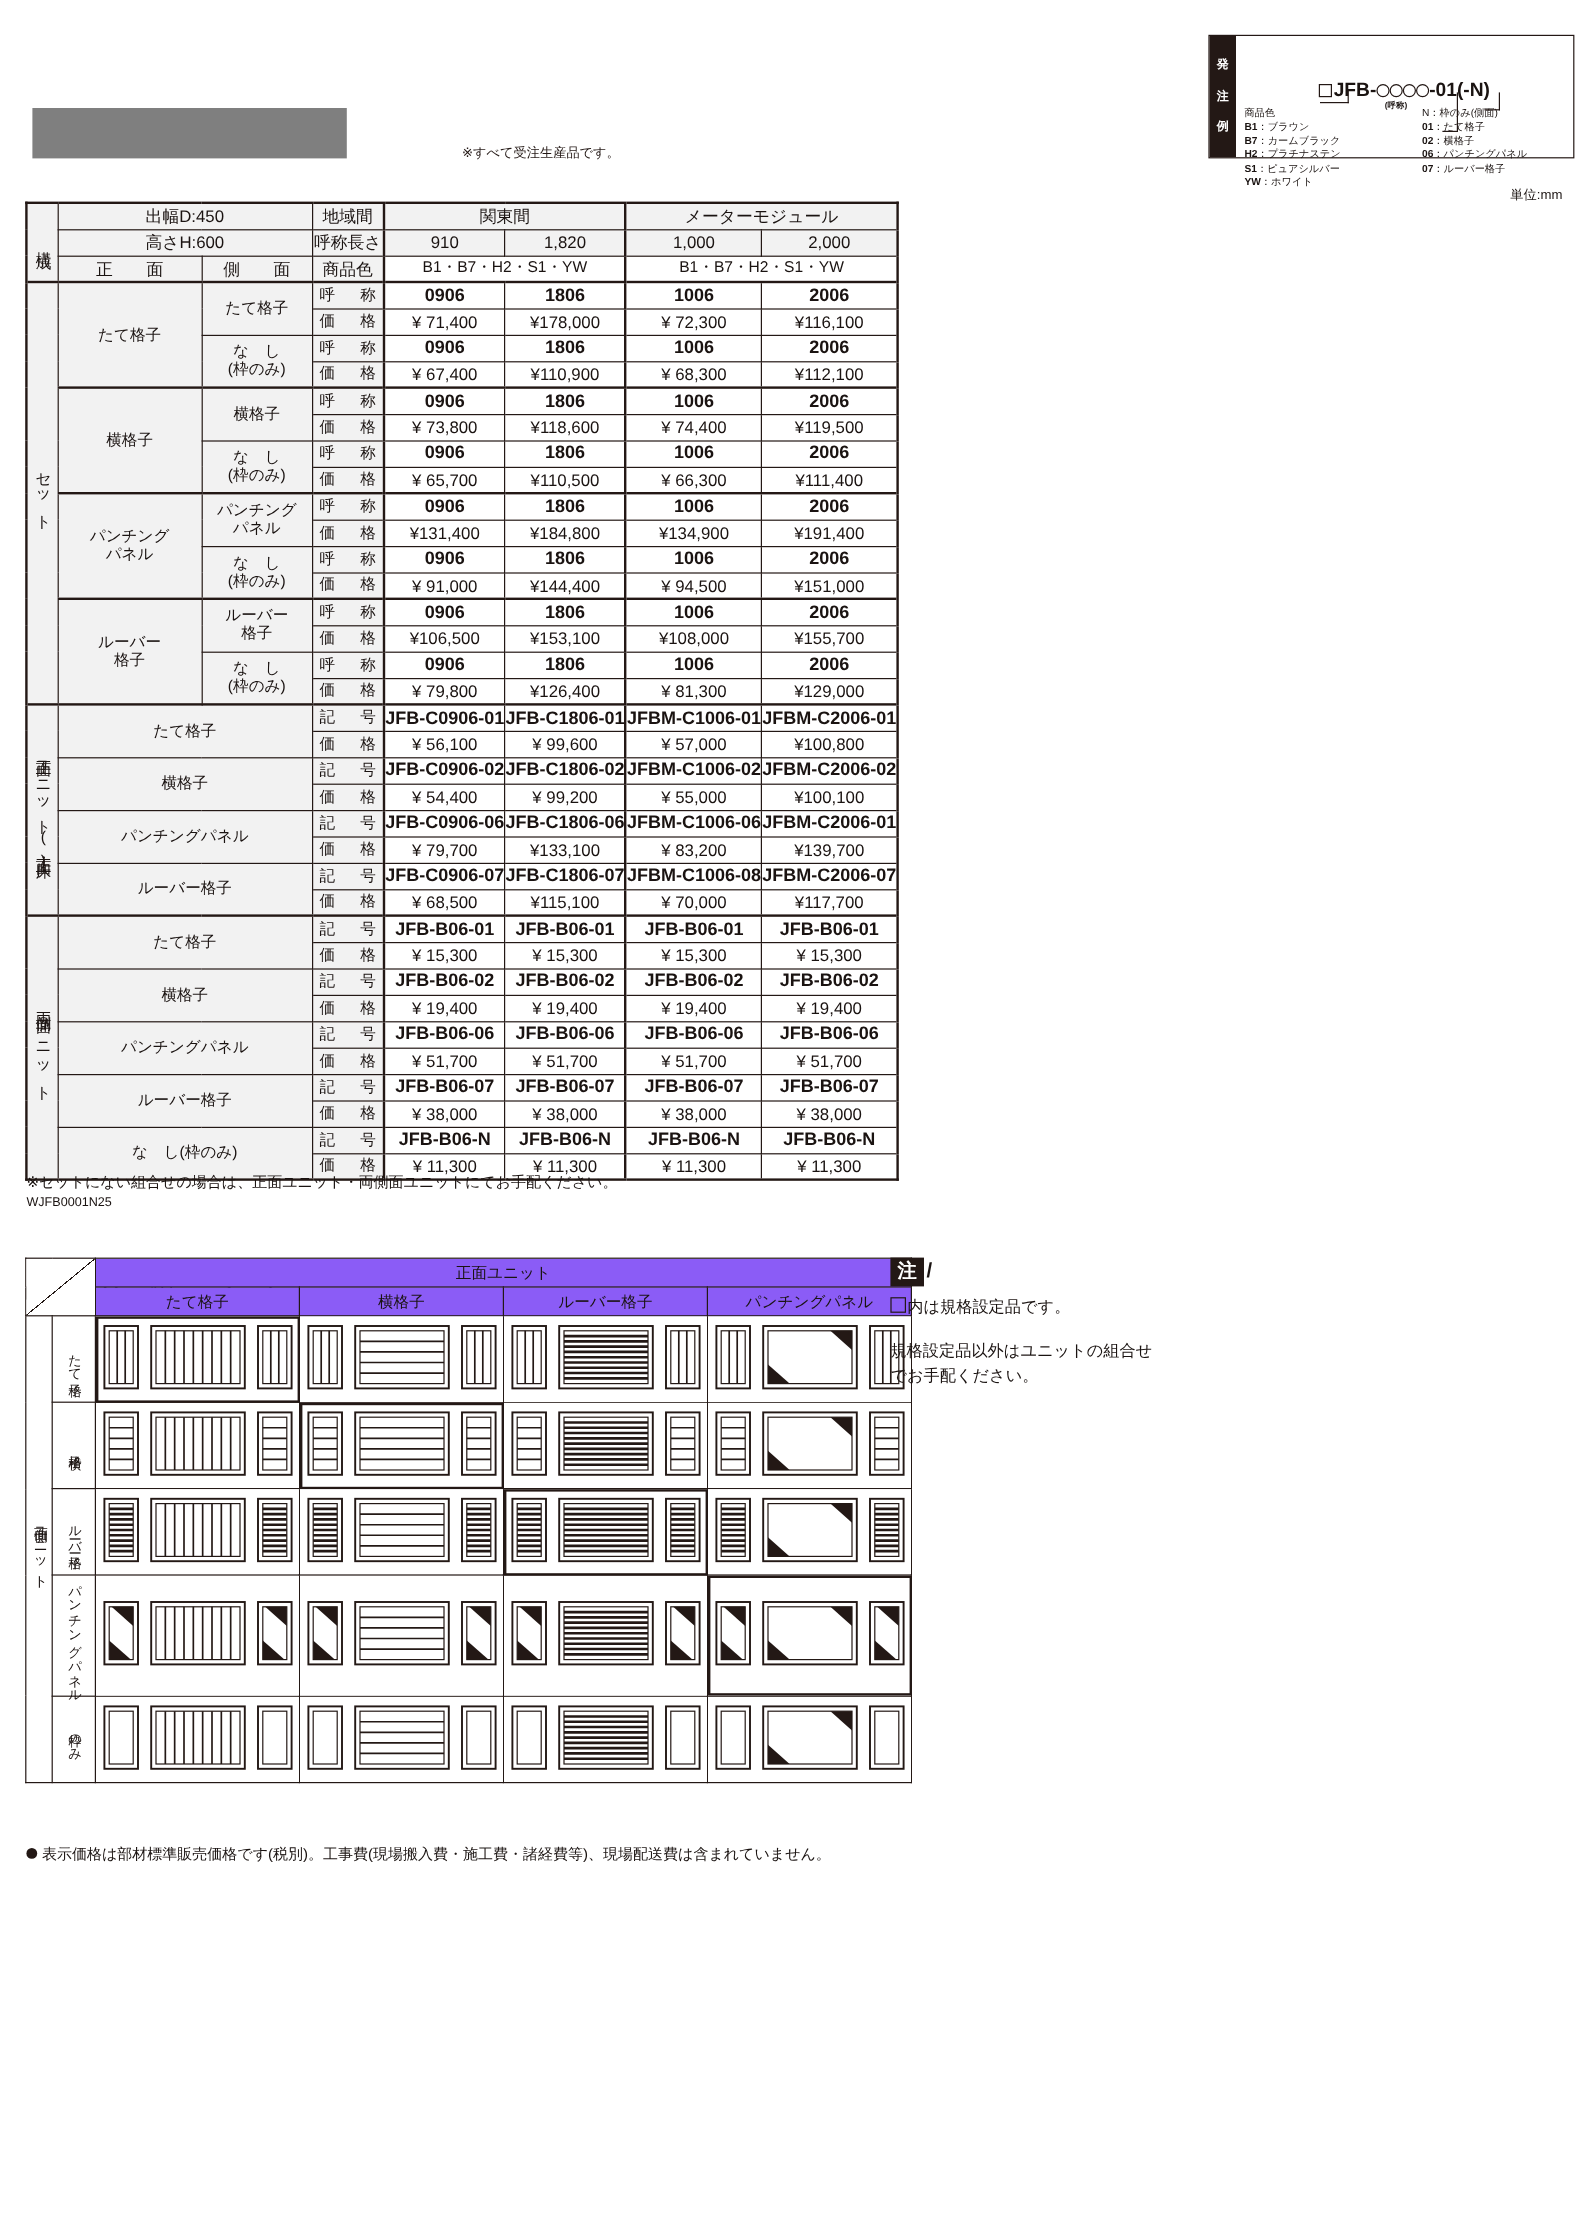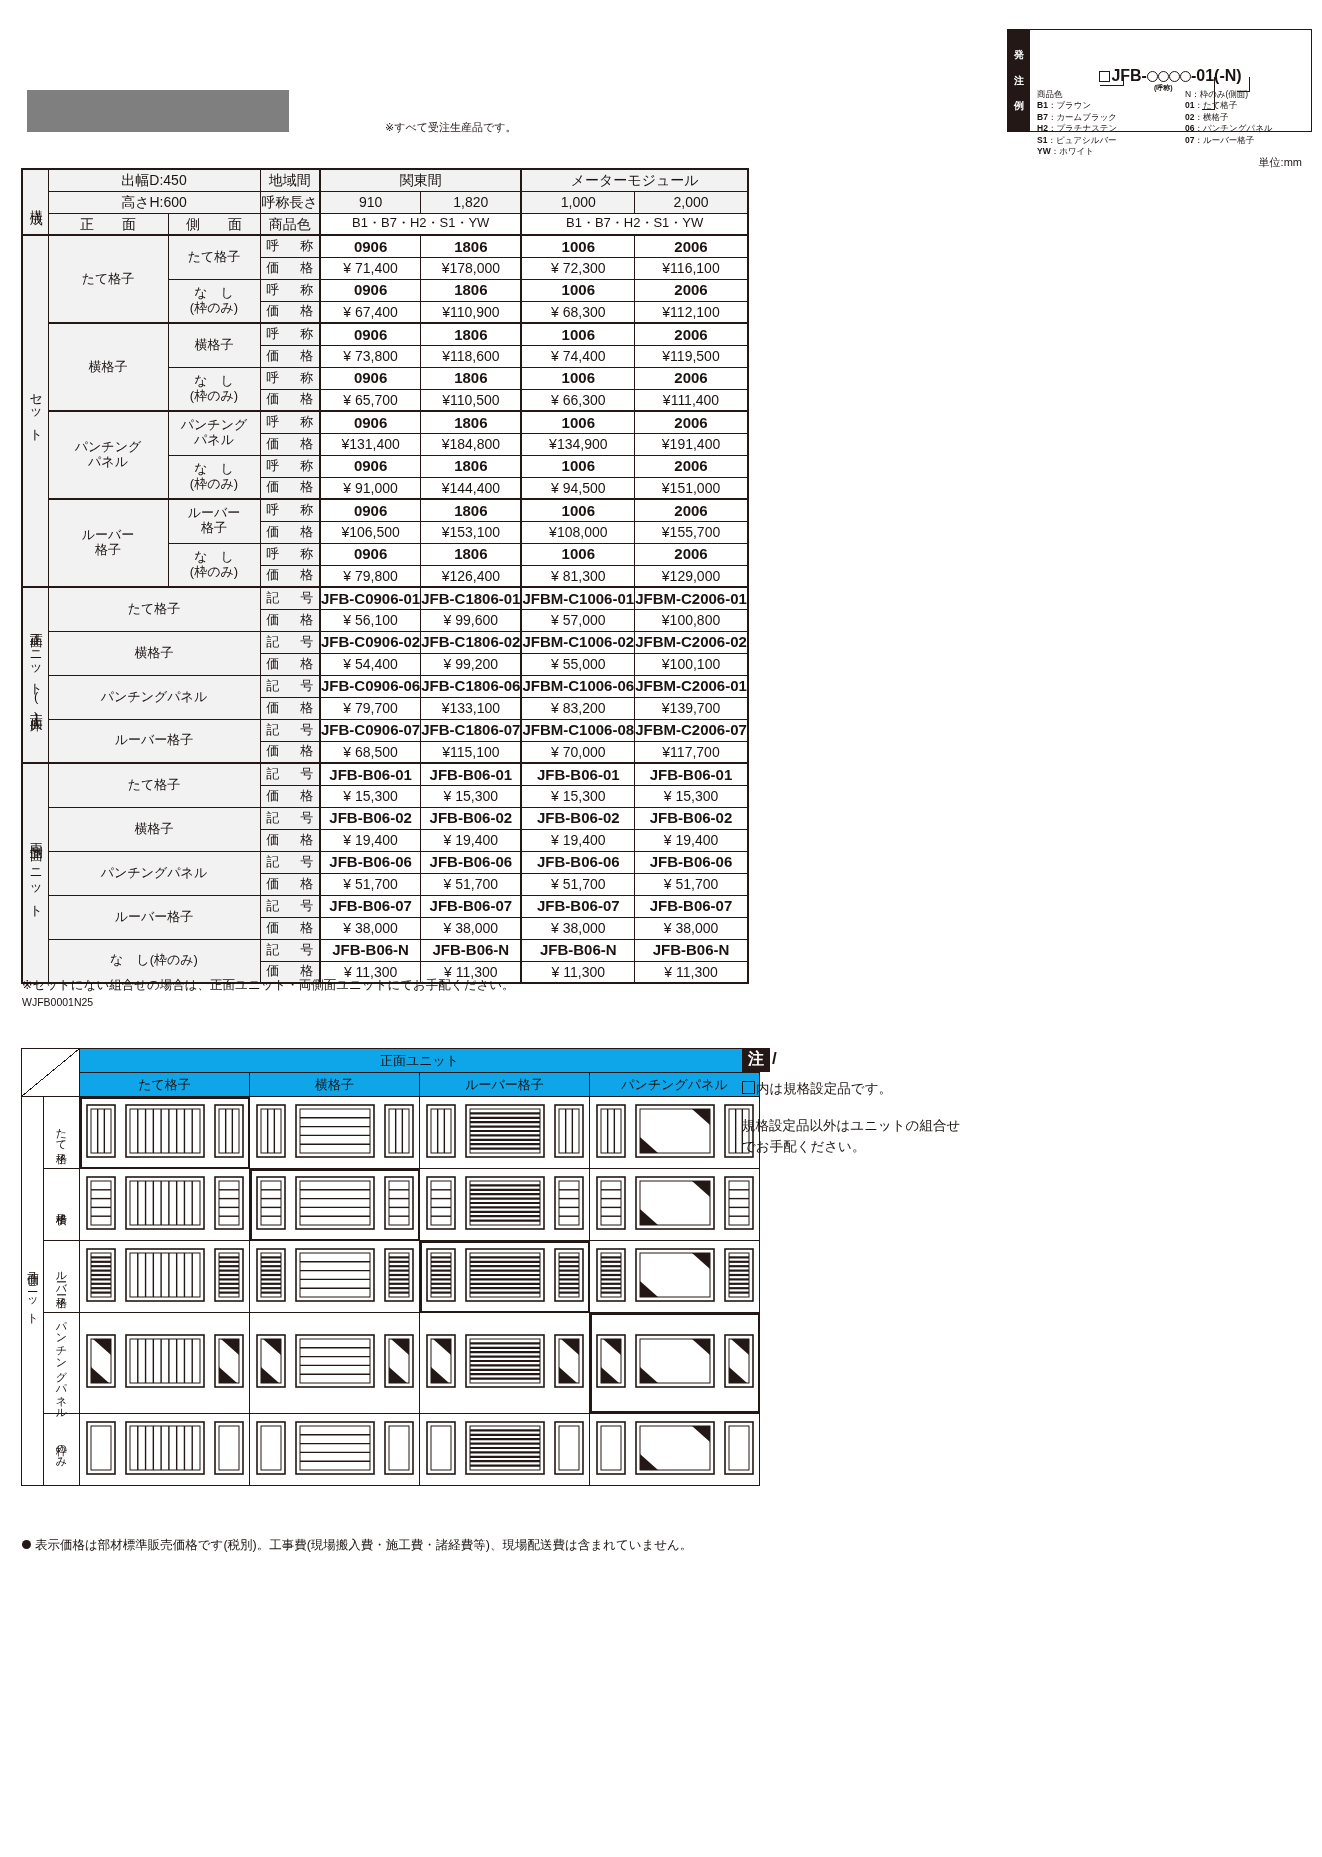--- a/index.html
+++ b/index.html
@@ -127,21 +127,21 @@
     position:absolute; left:22px; top:1022px;
     font-size:18px; font-weight:normal;margin-top:44px;
   }
   .dv-title .sqm {
     display:inline-block; width:11px; height:11px;
     background:#231815; margin-right:5px; vertical-align:1px;
   }
   #dv-wrap { position:absolute; left:21px; top:1048px; }
   .dvt { border-collapse:collapse; table-layout:fixed; font-size:12px; }
   .dvt td { border:0.8px solid #231815; text-align:center; vertical-align:middle; padding:0; }
-  .dv-hdr { background:#0ea5e9; font-size:13px; height:24px; }
+  .dv-hdr { background:#8b5cf6; font-size:13px; height:24px; }
   .dv-side {
     writing-mode:vertical-rl; text-orientation:upright;
     font-size:11px; letter-spacing:0px; background:#fff;
   }
   .dv-cell { height:72px; background:#fff; position:relative; }
   .dv-cell.hl { outline:2.4px solid #231815; outline-offset:-2px; }
   .dv-corner { position:relative; background:#fff; }
   .dv-corner:after{
     content:""; position:absolute; left:0; top:0;
     width:100%; height:100%;

